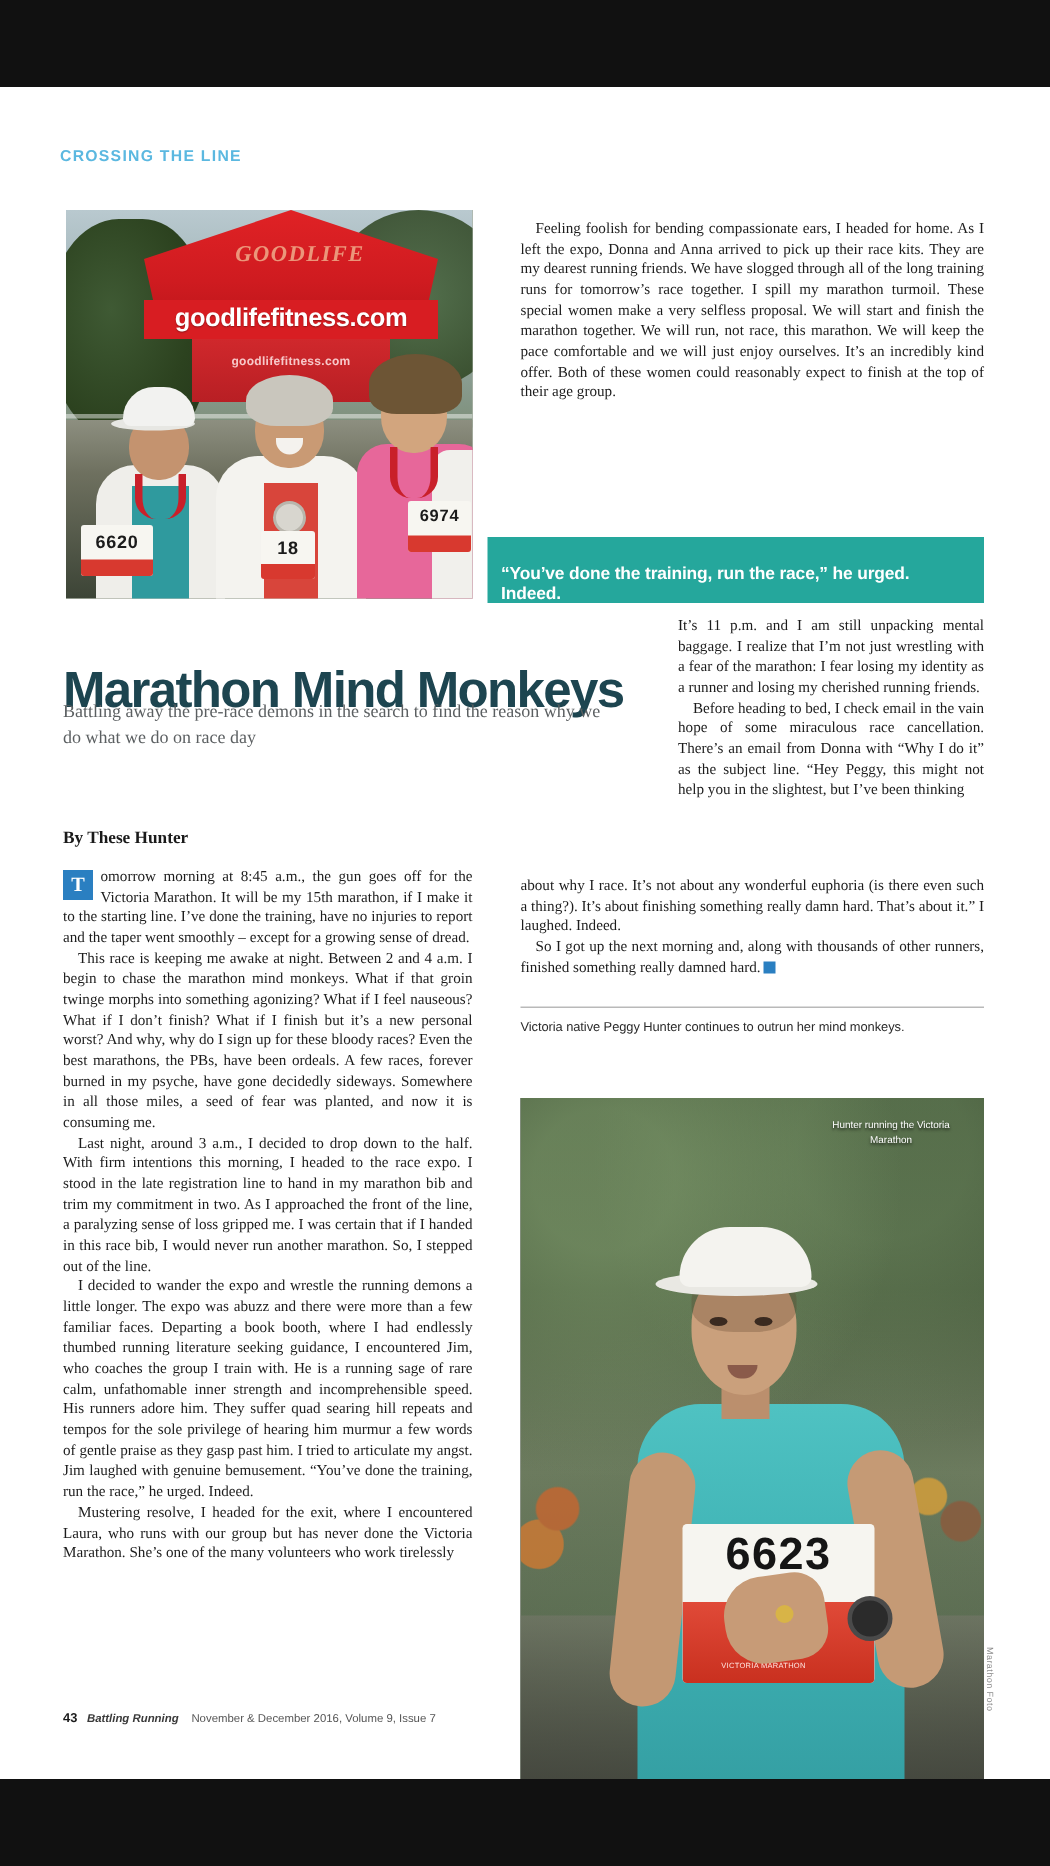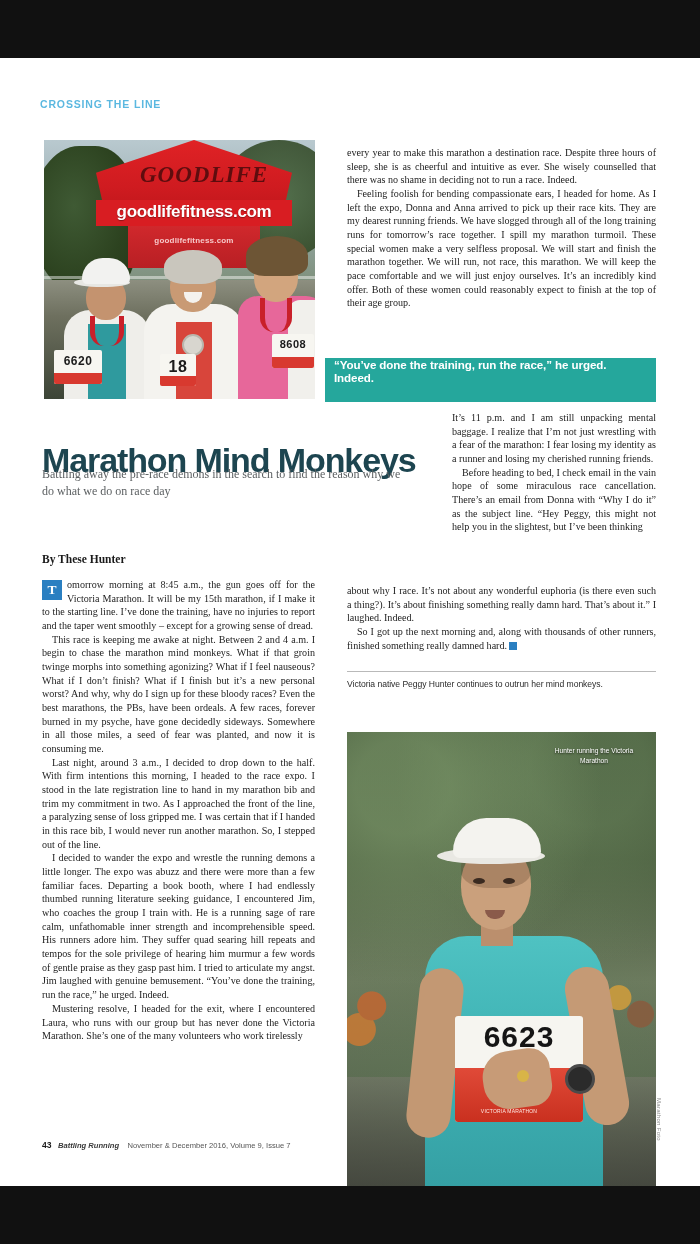--- a/index.html
+++ b/index.html
@@ -71,21 +71,21 @@
     position: absolute; left:52px; top:62px; width:196px;
     text-align:center;
     font-family:"Liberation Sans", sans-serif;
     font-weight:bold; font-size:17px; color:#ffffff;
     letter-spacing:-0.3px;
     text-shadow: 0 1px 1px rgba(0,0,0,.35);
   }
   .pt-tent-scr {
     position:absolute; left:96px; top:22px; width:120px; height:30px;
     font-family:"Liberation Serif", serif; font-style:italic; font-weight:bold;
-    font-size:23px; color:#000000; opacity:.55;
+    font-size:15px; color:#fef9c3; text-align:center; opacity:.55;
     letter-spacing:1px;
   }
   .pt-tent2 {
     position:absolute; left:84px; top:86px; width:132px; height:42px;
     background:linear-gradient(180deg,#d0282c,#b81f24);
   }
   .pt-tent2-txt {
     position:absolute; left:84px; top:96px; width:132px; text-align:center;
     font-family:"Liberation Sans",sans-serif; font-weight:bold;
     font-size:8px; color:#f7c8c9; letter-spacing:.2px;
@@ -143,35 +143,35 @@
     border-radius:0 0 14px 14px; }
 
   .bib { position:absolute; background:#f7f6f1; border-radius:2px;
     font-family:"Liberation Sans",sans-serif; font-weight:bold; color:#1b1b1b;
     text-align:center; letter-spacing:.5px; }
   .bib .num { display:block; }
   .bib .redstrip { position:absolute; left:0; bottom:0; width:100%; height:32%;
     background:#d8392f; border-radius:0 0 2px 2px; }
 
   .bib-a { left:10px; top:210px; width:48px; height:34px; font-size:12px; padding-top:4px; }
-  .bib-b { left:116px; top:214px; width:36px; height:32px; font-size:16px; padding-top:4px; }
+  .bib-b { left:130px; top:214px; width:36px; height:32px; font-size:12px; padding-top:4px; }
   .bib-c { left:228px; top:194px; width:42px; height:34px; font-size:11px; padding-top:4px; }
 
   
   .pullquote {
     position: absolute;
     left: 325px; top: 300px;
     width: 331px; height: 44px;
     background: #25a79c;
     color: #ffffff;
     font-family: "Liberation Sans", sans-serif;
     font-weight: bold;
     font-size: 11.6px;
     display: flex;
-    align-items: flex-start;
+    align-items: flex-end;
     padding: 0 9px;
     letter-spacing: -0.1px;
   }
 
   
   .headline {
     position: absolute;
     left: 42px; top: 362px;
     width: 400px;
     font-family: "Liberation Sans", sans-serif;
@@ -442,27 +442,26 @@
 
       <div class="bib bib-a">
         <span class="num">6620</span>
         <span class="redstrip"></span>
       </div>
       <div class="bib bib-b">
         <span class="num">18</span>
         <span class="redstrip"></span>
       </div>
       <div class="bib bib-c">
-        <span class="num">8608</span>
+        <span class="num">6974</span>
         <span class="redstrip"></span>
       </div>
     </div>
 
     <div class="col col-rtop">
-      <p class="first">every year to make this marathon a destination race. Despite three hours of sleep, she is as cheerful and intuitive as ever. She wisely counselled that there was no shame in deciding not to run a race. Indeed.</p>
       <p>Feeling foolish for bending compassionate ears, I headed for home. As I left the expo, Donna and Anna arrived to pick up their race kits. They are my dearest running friends. We have slogged through all of the long training runs for tomorrow’s race together. I spill my marathon turmoil. These special women make a very selfless proposal. We will start and finish the marathon together. We will run, not race, this marathon. We will keep the pace comfortable and we will just enjoy ourselves. It’s an incredibly kind offer. Both of these women could reasonably expect to finish at the top of their age group.</p>
     </div>
 
     <div class="pullquote">
       <span>“You’ve done the training, run the race,” he urged. Indeed.</span>
     </div>
 
     <h1 class="headline">Marathon Mind Monkeys</h1>
     <div class="deck">Battling away the pre-race demons in the search to find the reason why we do what we do on race day</div>
 

